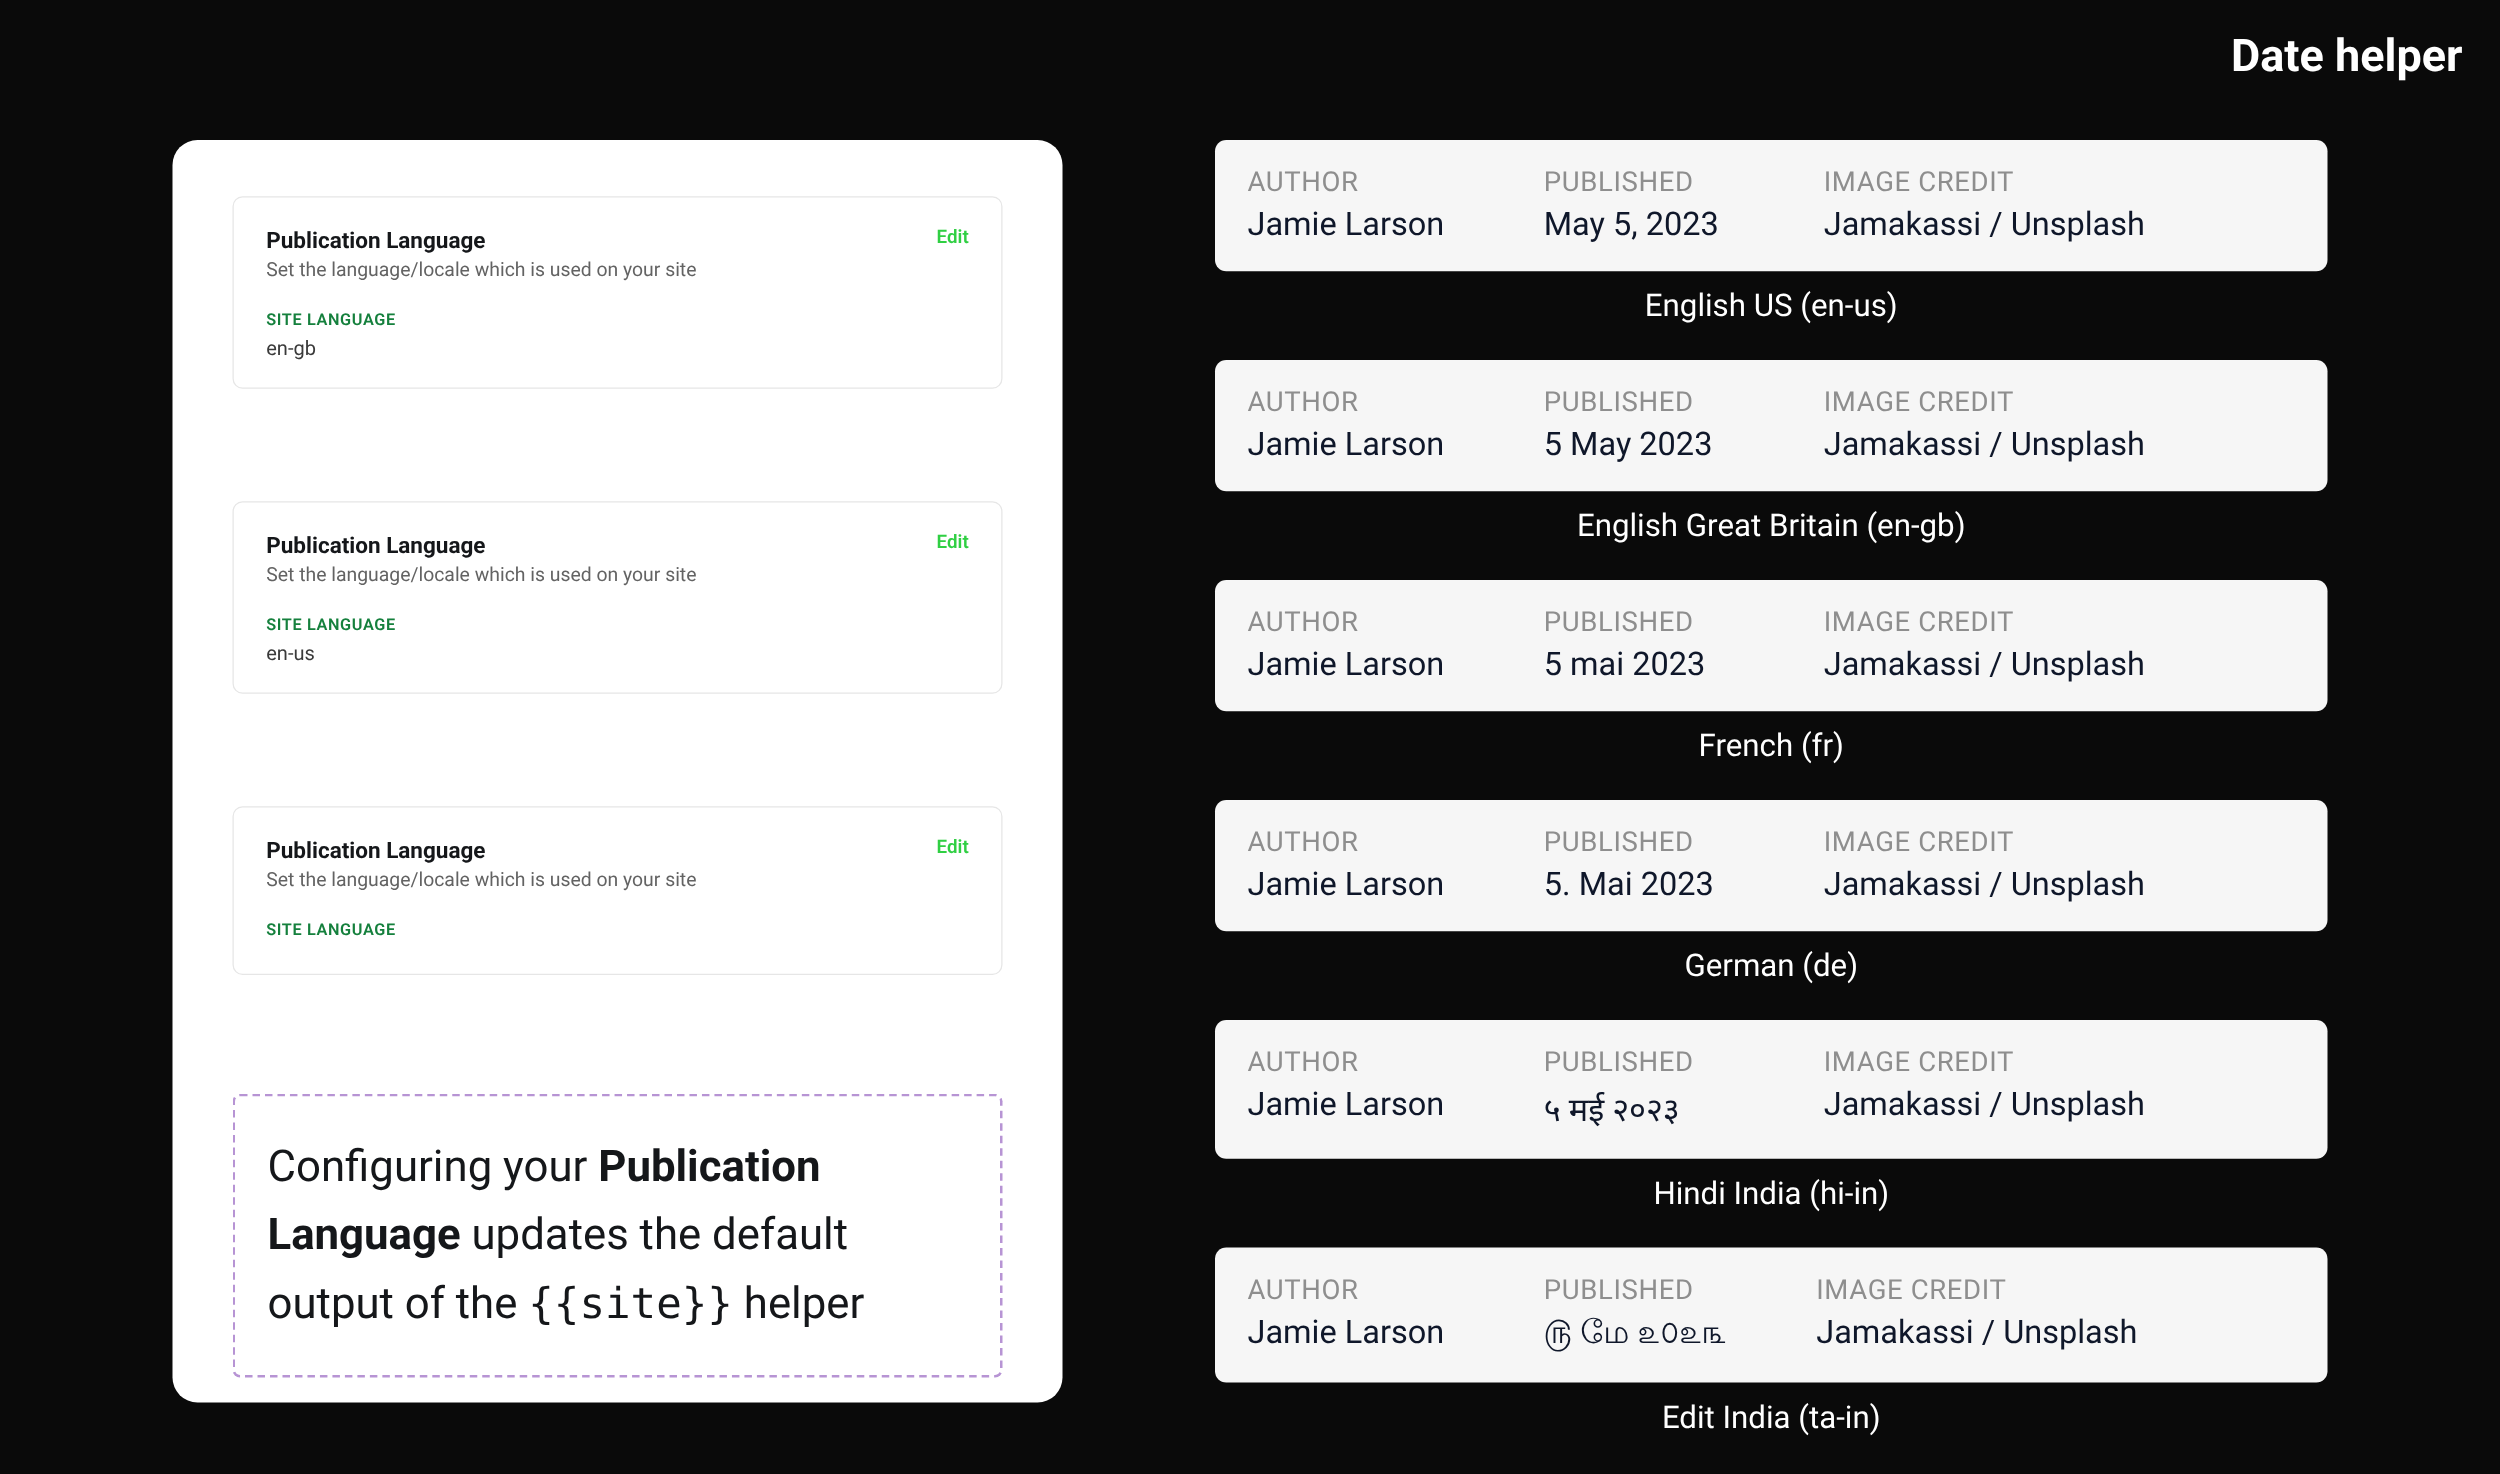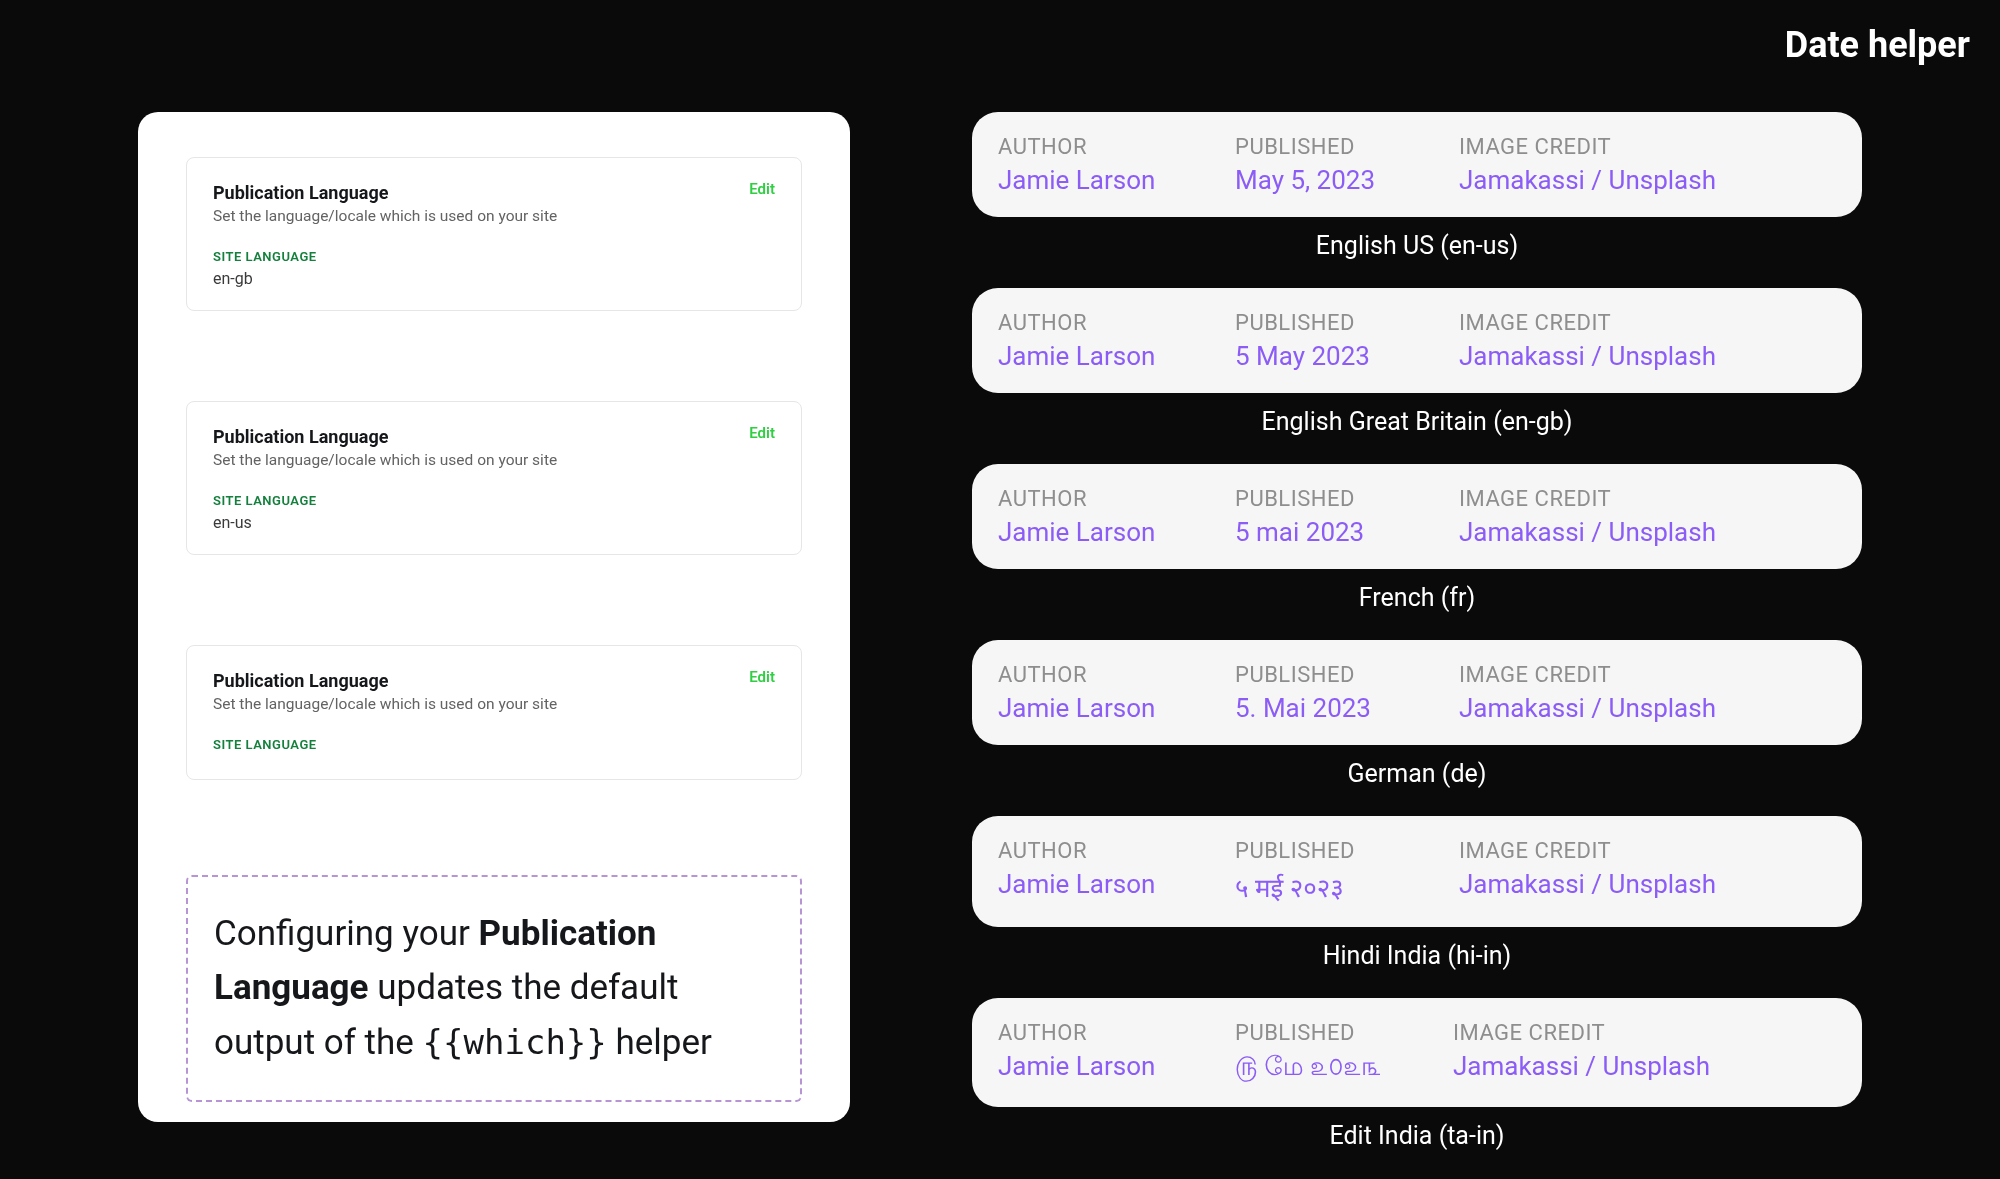--- a/index.html
+++ b/index.html
@@ -107,21 +107,21 @@
     
     .right-panel {
       position: absolute;
       left: 972px;
       top: 112px;
       width: 890px;
     }
     
     .preview-card {
       background: #f6f6f6;
-      border-radius: 26px;
+      border-radius: 9px;
       padding: 22px 26px;
       display: flex;
       gap: 18px;
     }
     
     .preview-col {
       display: flex;
       flex-direction: column;
       gap: 6px;
     }
@@ -133,21 +133,21 @@
     
     .preview-col-label {
       font-size: 22px;
       font-weight: 400;
       letter-spacing: 0.5px;
       color: #8e8e8e;
     }
     
     .preview-col-value {
       font-size: 26px;
-      color: #8b5cf6;
+      color: #0f172a;
     }
     
     .preview-caption {
       text-align: center;
       color: #ffffff;
       font-size: 25px;
       margin-top: 14px;
       margin-bottom: 28px;
     }
   </style>
@@ -175,21 +175,21 @@
   </div>
 
   <div class="setting-card">
     <div class="setting-title">Publication Language</div>
     <div class="setting-desc">Set the language/locale which is used on your site</div>
     <div class="setting-label">SITE LANGUAGE</div>
     <span class="edit-link">Edit</span>
   </div>
 
   <div class="callout">
-    <span>Configuring your </span><strong>Publication Language</strong><span> updates the default output of the </span><code>{{which}}</code><span> helper</span>
+    <span>Configuring your </span><strong>Publication Language</strong><span> updates the default output of the </span><code>{{site}}</code><span> helper</span>
   </div>
 
 </div>
 
 <div class="right-panel">
 
   <div class="preview-card">
     <div class="preview-col author">
       <div class="preview-col-label">AUTHOR</div>
       <div class="preview-col-value">Jamie Larson</div>

